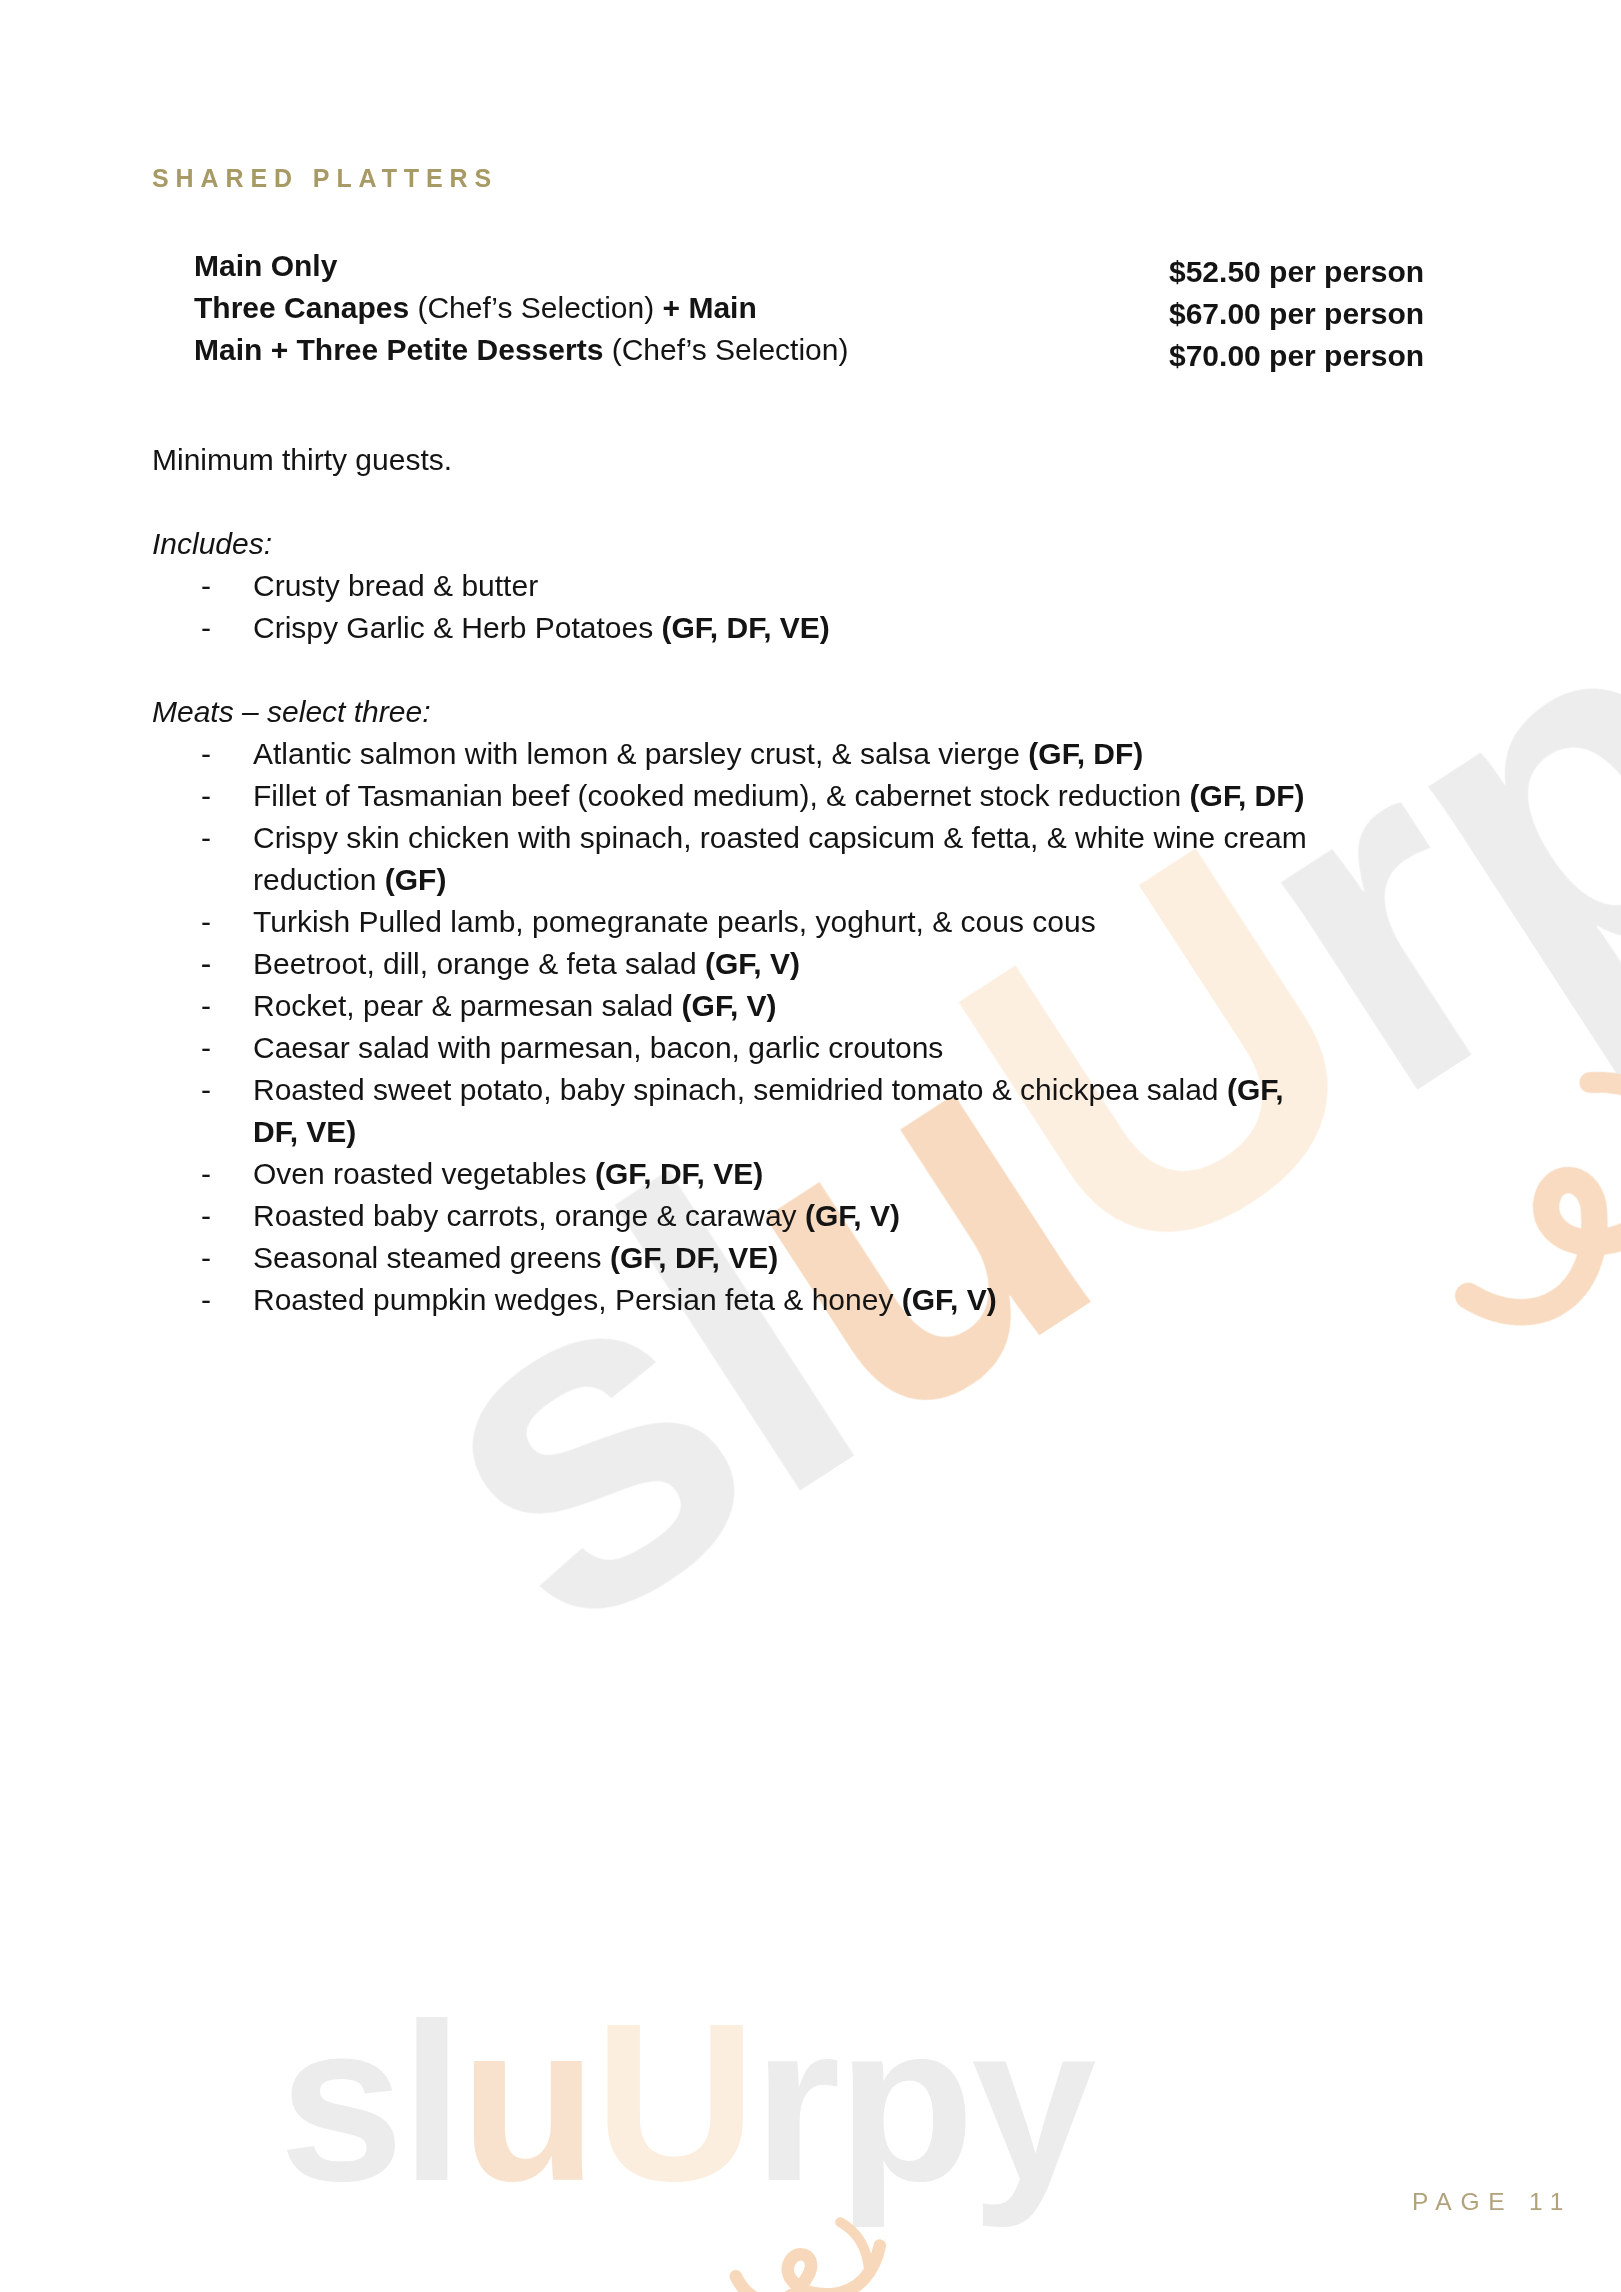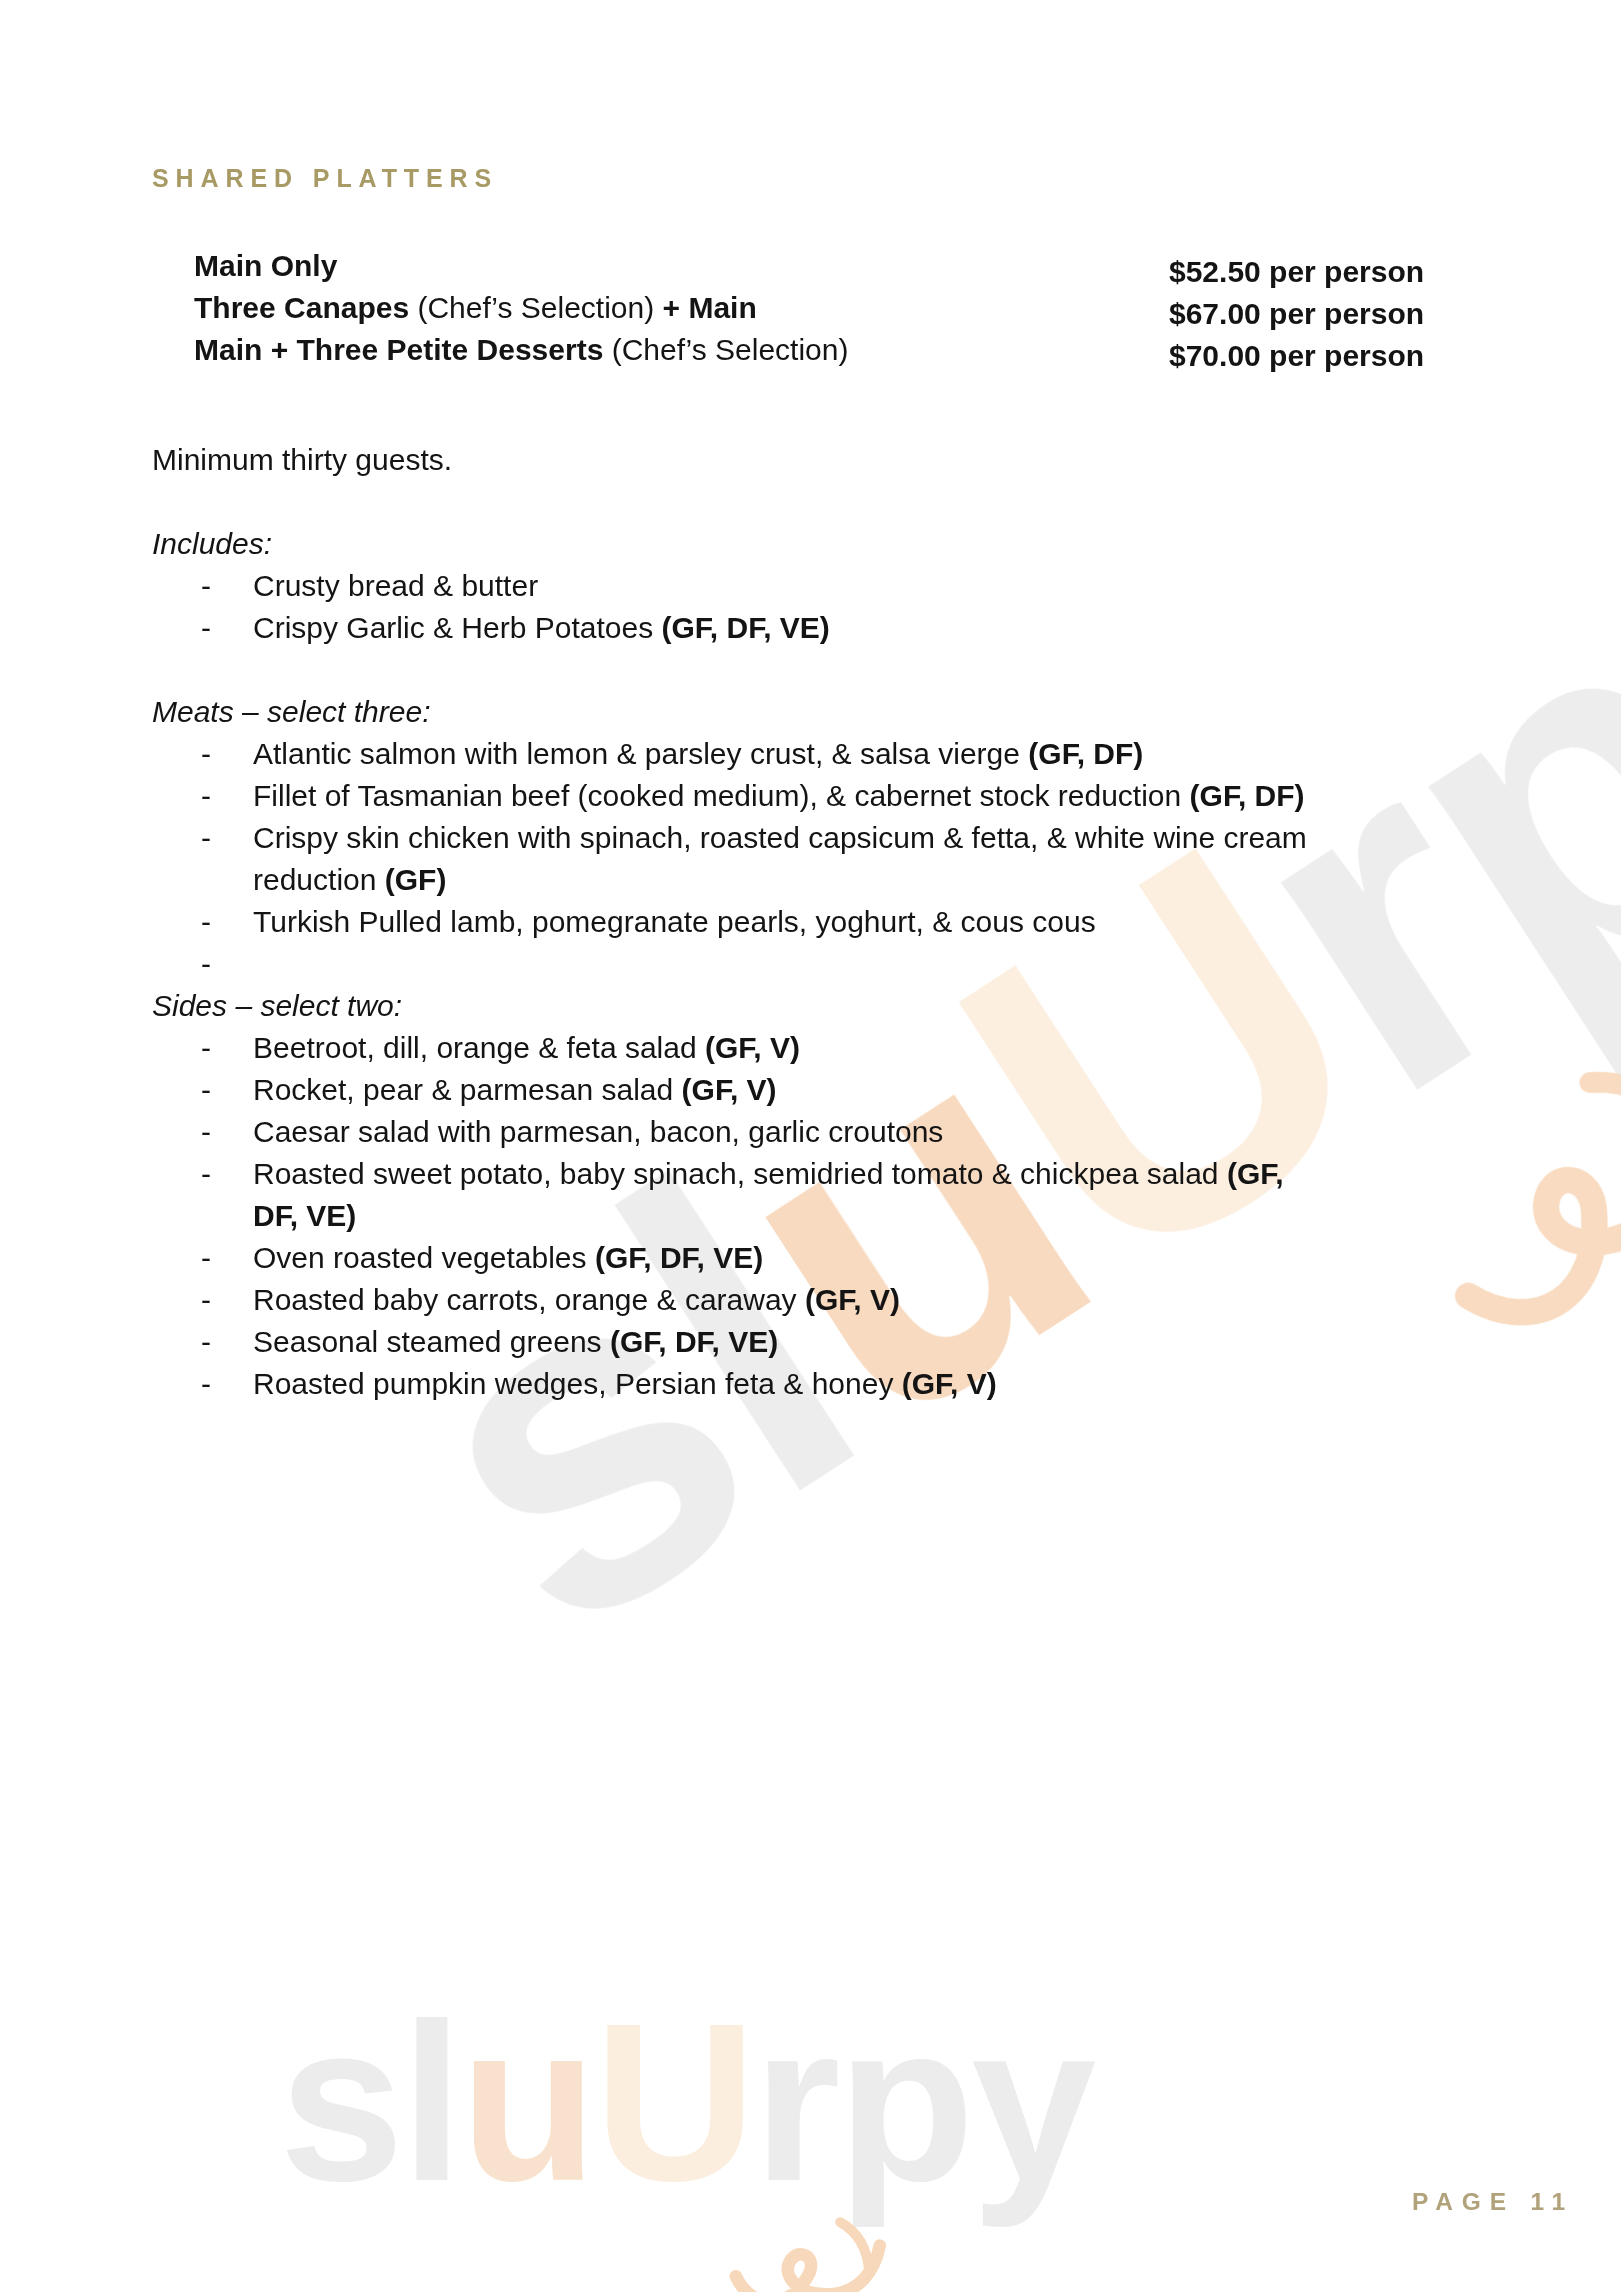--- a/index.html
+++ b/index.html
@@ -17,21 +17,21 @@
   .content{position:absolute;left:152px;top:157px;width:1338px;font-size:30px;line-height:42px;}
   .title{margin:0;font-size:25px;line-height:42px;font-weight:bold;letter-spacing:6.9px;color:var(--gold,#a89a64);}
   .pricing{margin-top:46px;margin-left:42px;}
   .price-row{position:relative;}
   .pvalue{position:absolute;left:975px;top:6px;font-weight:bold;}
   .b{font-weight:bold;}
   .note{margin:68px 0 4px 0;}
   .sec-title{margin-top:42px;font-style:italic;}
   .item{position:relative;padding-left:101px;}
   .dash{position:absolute;left:49px;top:0;}
-  .pagenum{position:absolute;left:1412px;top:2187px;font-size:24.5px;line-height:29px;font-weight:bold;letter-spacing:8.8px;color:var(--goldLight,#b1a27b);}
+  .pagenum{position:absolute;left:1412px;top:2187px;font-size:24.5px;line-height:29px;font-weight:normal;letter-spacing:8.8px;color:var(--goldLight,#b1a27b);}
 </style>
 </head>
 <body>
 
 <div class="page" style="--gold: #a89a64; --goldLight: #b1a27b; --swoosh: #f8d8ba; color: rgb(20, 20, 20);">
 
 
   <div class="logo logo-mid">
     <span class="logo-text"><span style="color: rgb(236, 236, 236);">sl</span><span style="color: rgb(247, 215, 186);">u</span><span style="color: rgb(252, 238, 222);">U</span><span style="color: rgb(236, 236, 236);">rpy</span></span>
     <svg class="swoosh" viewBox="0 0 200 130" fill="none">
@@ -63,21 +63,20 @@
           <div class="item"><span class="dash">-</span><span><span>Crispy Garlic &amp; Herb Potatoes </span><span class="b">(GF, DF, VE)</span></span></div>
         </div>
         <div class="sec-title">Meats – select three:</div>
         <div>
           <div class="item"><span class="dash">-</span><span><span>Atlantic salmon with lemon &amp; parsley crust, &amp; salsa vierge </span><span class="b">(GF, DF)</span></span></div>
           <div class="item"><span class="dash">-</span><span><span>Fillet of Tasmanian beef (cooked medium), &amp; cabernet stock reduction </span><span class="b">(GF, DF)</span></span></div>
           <div class="item"><span class="dash">-</span><span><span>Crispy skin chicken with spinach, roasted capsicum &amp; fetta, &amp; white wine cream</span><br><span>reduction </span><span class="b">(GF)</span></span></div>
           <div class="item"><span class="dash">-</span><span><span>Turkish Pulled lamb, pomegranate pearls, yoghurt, &amp; cous cous</span></span></div>
           <div class="item"><span class="dash">-</span></div>
         </div>
-        <div class="sec-title">Sides – select two:</div>
         <div>
           <div class="item"><span class="dash">-</span><span><span>Beetroot, dill, orange &amp; feta salad </span><span class="b">(GF, V)</span></span></div>
           <div class="item"><span class="dash">-</span><span><span>Rocket, pear &amp; parmesan salad </span><span class="b">(GF, V)</span></span></div>
           <div class="item"><span class="dash">-</span><span><span>Caesar salad with parmesan, bacon, garlic croutons</span></span></div>
           <div class="item"><span class="dash">-</span><span><span>Roasted sweet potato, baby spinach, semidried tomato &amp; chickpea salad </span><span class="b">(GF,</span><br><span class="b">DF, VE)</span></span></div>
           <div class="item"><span class="dash">-</span><span><span>Oven roasted vegetables </span><span class="b">(GF, DF, VE)</span></span></div>
           <div class="item"><span class="dash">-</span><span><span>Roasted baby carrots, orange &amp; caraway </span><span class="b">(GF, V)</span></span></div>
           <div class="item"><span class="dash">-</span><span><span>Seasonal steamed greens </span><span class="b">(GF, DF, VE)</span></span></div>
           <div class="item"><span class="dash">-</span><span><span>Roasted pumpkin wedges, Persian feta &amp; honey </span><span class="b">(GF, V)</span></span></div>
         </div>

